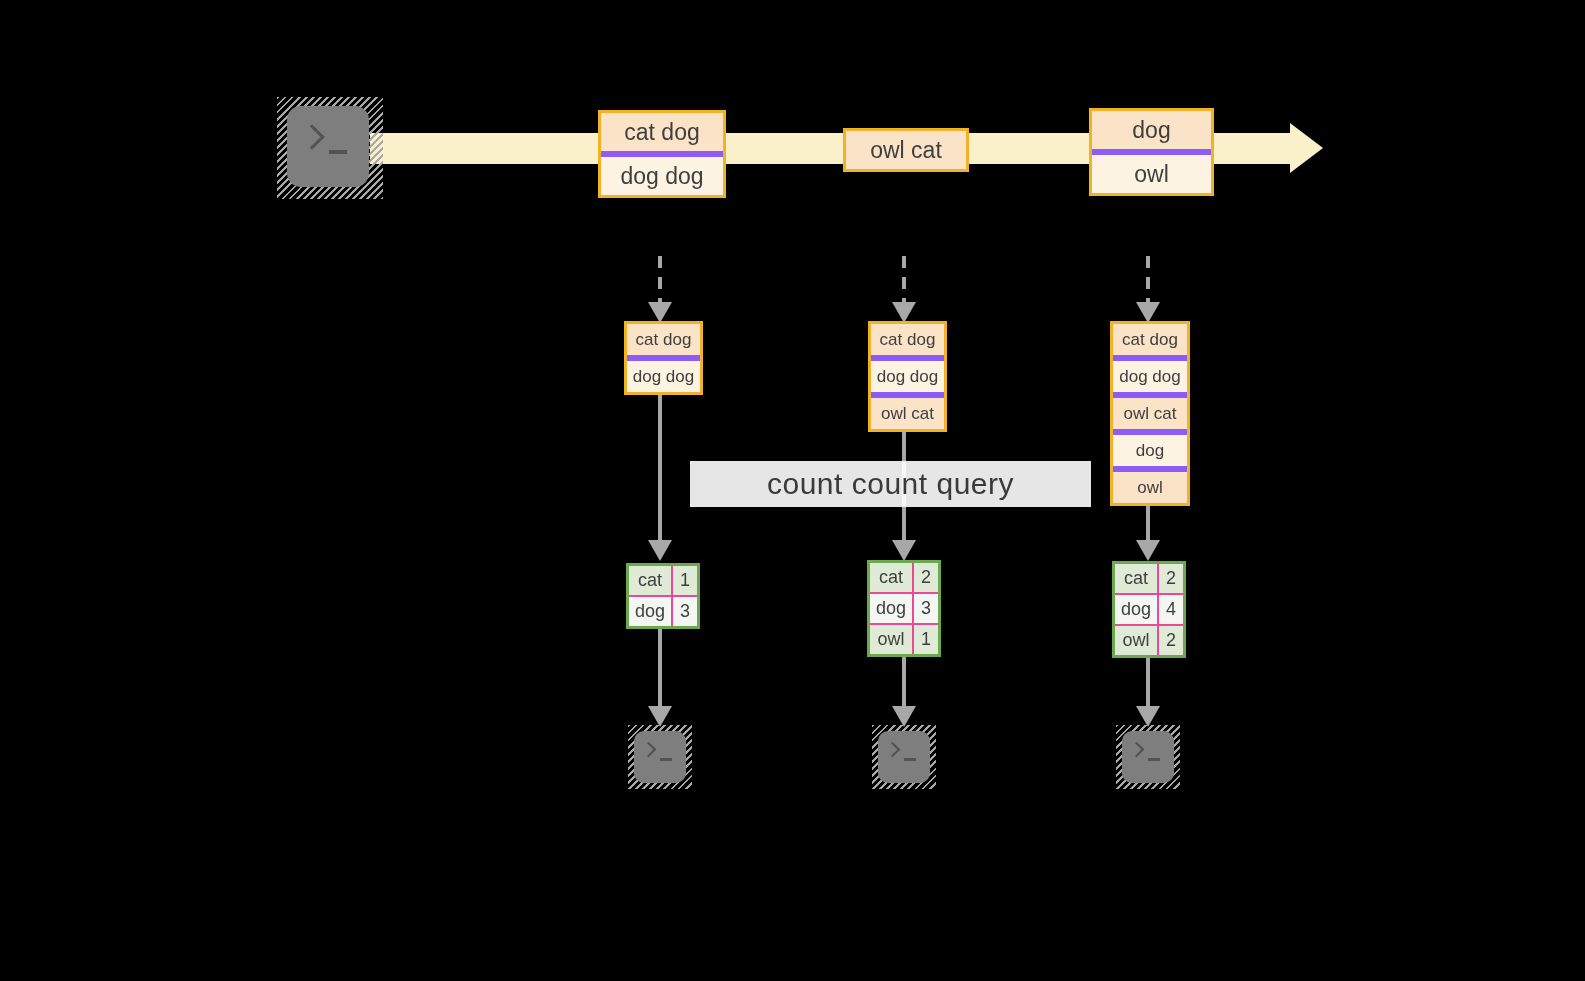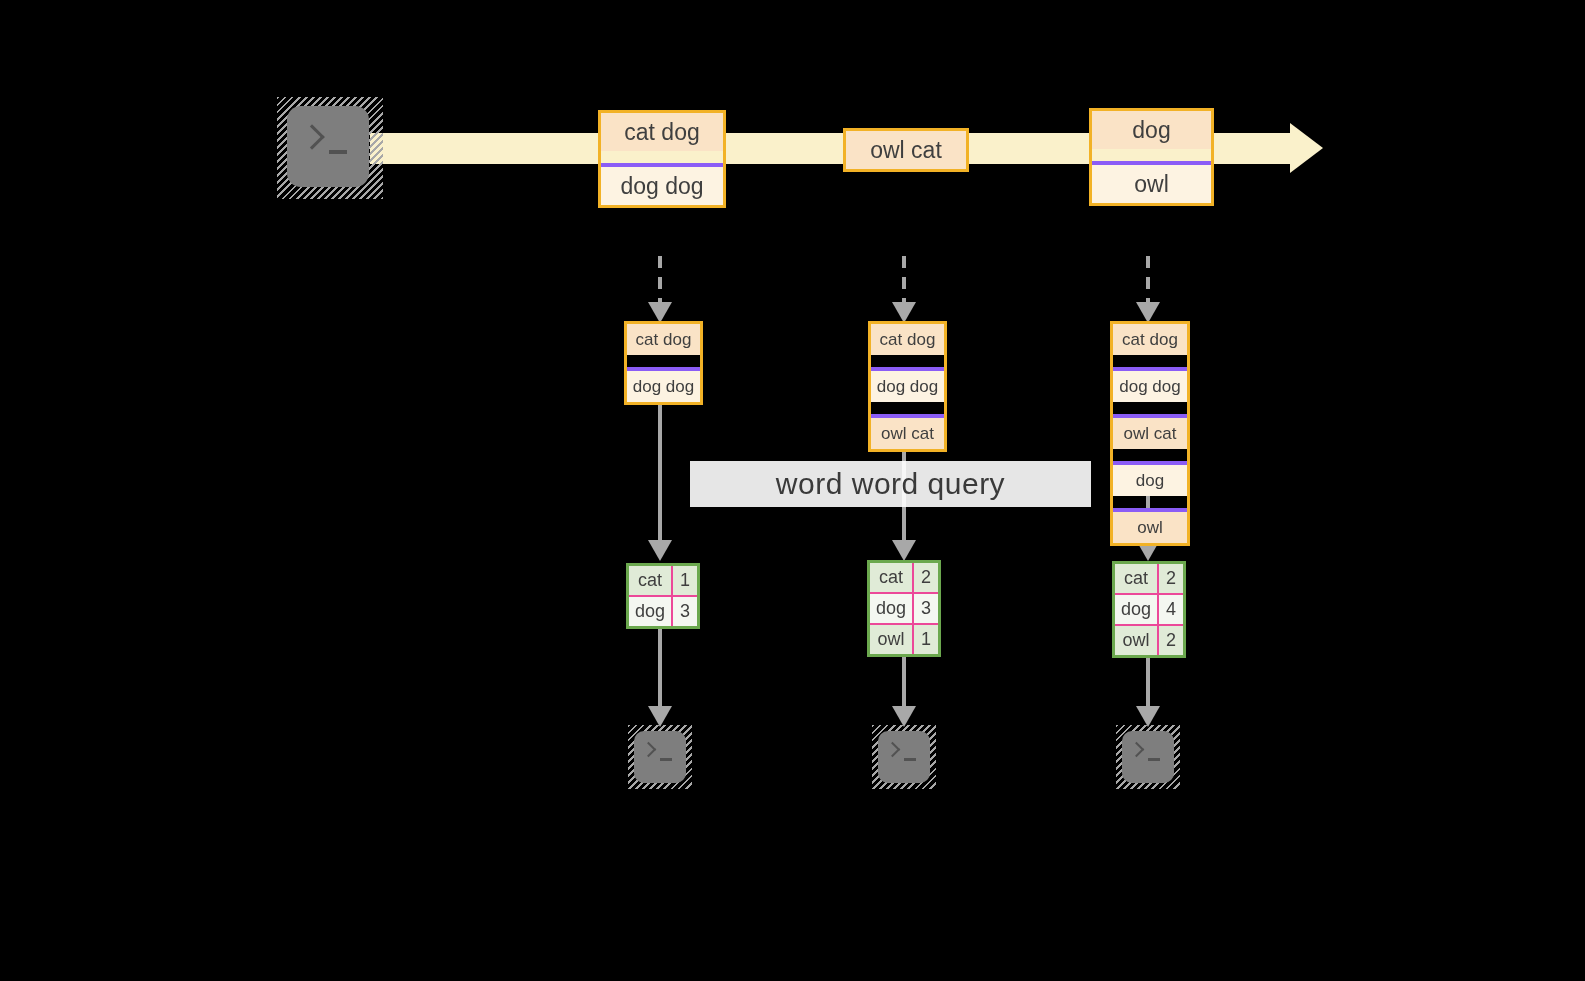--- a/index.html
+++ b/index.html
@@ -19,21 +19,21 @@
         border-right:3px solid #525252;transform:rotate(45deg);}
   .uscr{position:absolute;background:#525252;}
 
   
   .obox{border:3px solid #f2b226;z-index:4;}
   .ocell{text-align:center;overflow:hidden;}
   .peach{background:#fae3c6;}
   .cream{background:#fdf3e2;}
   .ev .ocell{width:100%;height:38px;line-height:38px;font-size:23px;}
   .st .ocell{width:100%;height:31px;line-height:31px;font-size:17px;}
-  .ev .ocell + .ocell, .st .ocell + .ocell{border-top:4px solid #8b5cf6;margin-top:12px;}
+  .ev .ocell + .ocell, .st .ocell + .ocell{border-top:6px solid #8b5cf6;}
 
   
   .vline{width:4px;background:#a8a8a8;z-index:2;}
   .vdash{width:4px;background:repeating-linear-gradient(to bottom,#a8a8a8 0 12px,transparent 12px 21px);z-index:2;}
   .vhead{width:0;height:0;border-left:12px solid transparent;border-right:12px solid transparent;
          border-top:21px solid #a8a8a8;z-index:2;}
 
   
   .qband{left:690px;top:461px;width:401px;height:46px;background:rgba(255,255,255,0.9);
          z-index:3;display:flex;align-items:center;justify-content:center;}
@@ -98,21 +98,21 @@
   </div>
 
   <div class="abs vline" style="left:658px;top:389px;height:151px;"></div>
   <div class="abs vhead" style="left:648px;top:540px;"></div>
   <div class="abs vline" style="left:902px;top:420px;height:120px;"></div>
   <div class="abs vhead" style="left:892px;top:540px;"></div>
   <div class="abs vline" style="left:1146px;top:482px;height:58px;"></div>
   <div class="abs vhead" style="left:1136px;top:540px;"></div>
 
   <div class="abs qband">
-    <span>word word query</span>
+    <span>count count query</span>
   </div>
 
   <div class="abs gtab" style="left:626px;top:563px;">
     <div class="gcell sage">cat</div>
     <div class="gcell sage">1</div>
     <div class="gcell sagel">dog</div>
     <div class="gcell sagel">3</div>
   </div>
   <div class="abs gtab" style="left:867px;top:560px;">
     <div class="gcell sage">cat</div>

